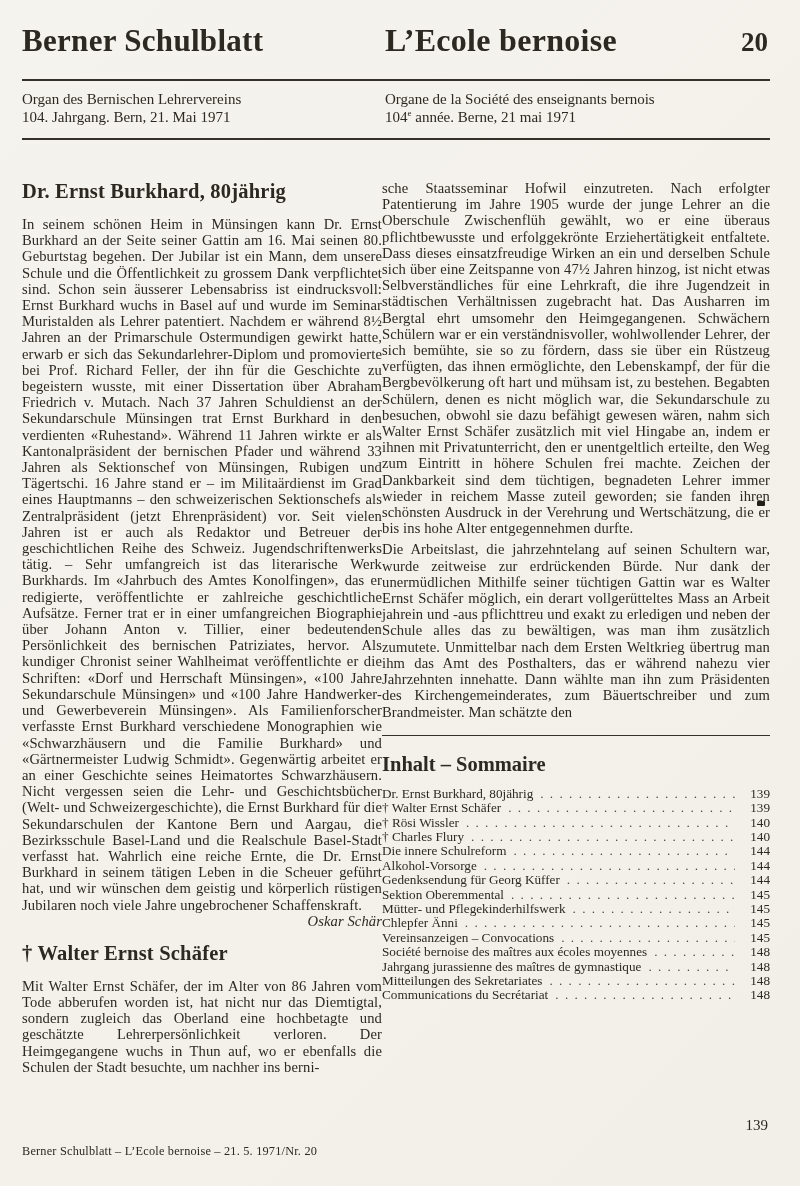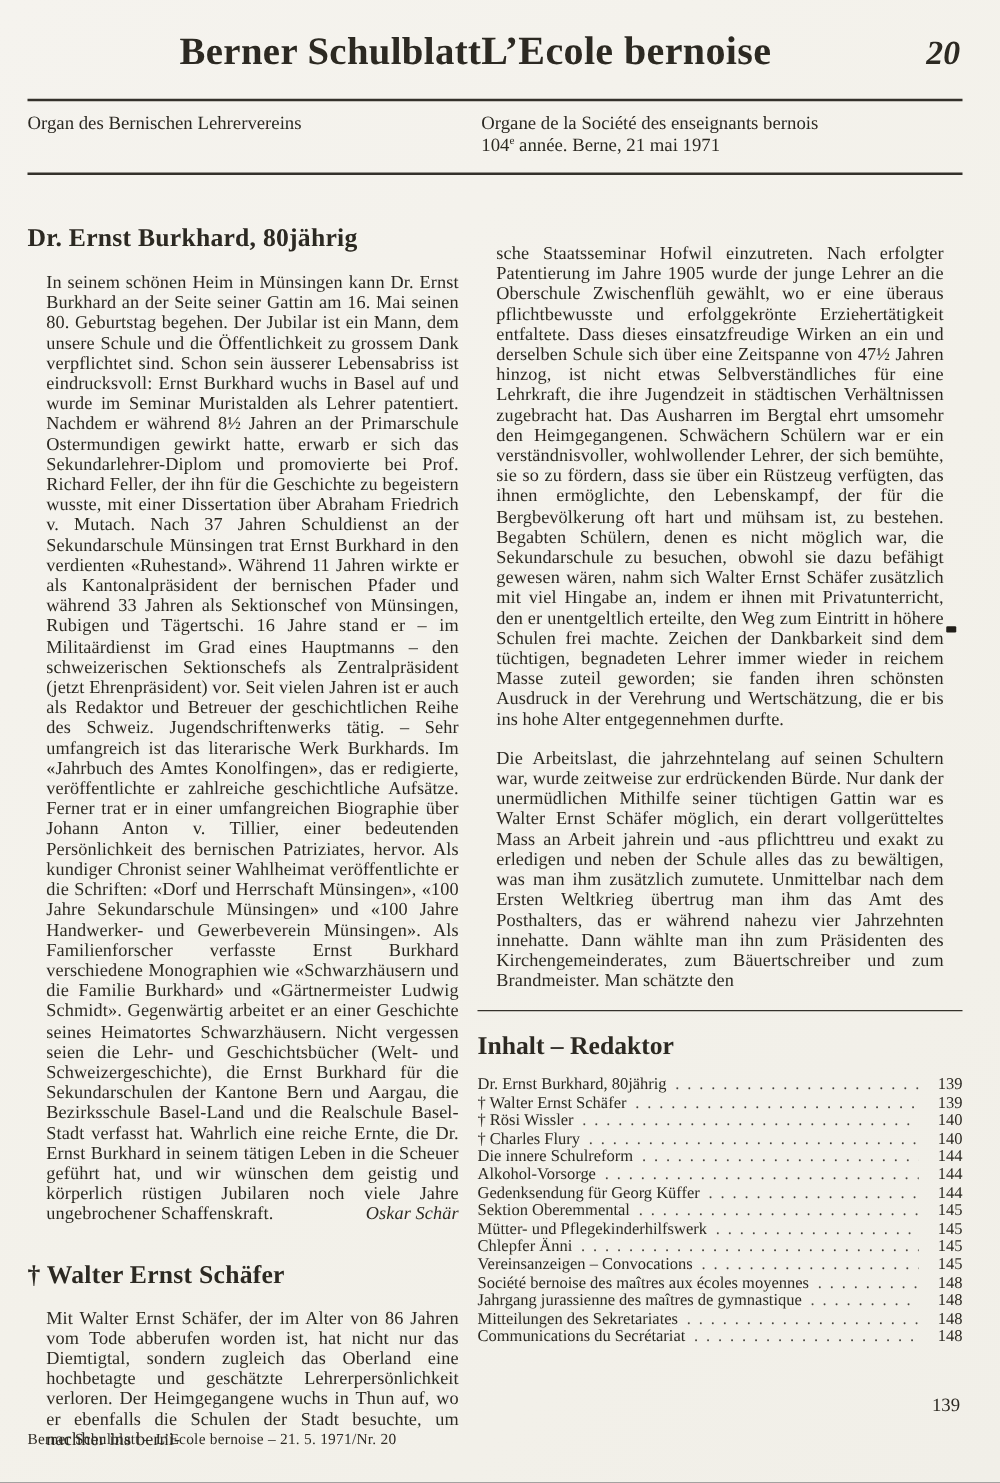--- a/index.html
+++ b/index.html
@@ -11,43 +11,43 @@
     background:linear-gradient(135deg,#f5f3ee 0%,#f3f1ea 55%,#f1efe8 100%);
     font-family:"Liberation Serif","DejaVu Serif",serif;
     color:#2c2922;
     overflow:hidden;
     box-shadow:0 0 6px rgba(0,0,0,.4);
   }
   .inner{position:absolute;left:22px;right:30px;top:0;}
 
   
   .mast-row{display:flex;align-items:baseline;margin-top:22px;}
-  .title-de{width:363px;font-size:31px;font-weight:bold;letter-spacing:.3px;text-align:right;}
+  .title-de{width:363px;font-size:31px;font-weight:bold;letter-spacing:.3px;}
   .title-fr{flex:1;font-size:32px;font-weight:bold;letter-spacing:.3px;}
-  .issue-no{font-size:27px;font-weight:bold;padding-right:2px;font-style:italic;}
+  .issue-no{font-size:27px;font-weight:bold;padding-right:2px;}
   .rule{border:0;border-top:2px solid #34312b;margin:0;}
   .rule-1{margin-top:20px;}
-  .subs-row{display:flex;margin-top:9px;font-size:15px;line-height:18px;}
+  .subs-row{display:flex;margin-top:9px;font-size:15px;line-height:18px;align-items:center;}
   .sub-de{width:363px;}
   .sub-fr{flex:1;}
   .sub-fr sup{font-size:9px;vertical-align:super;line-height:0;}
   .rule-2{margin-top:12px;}
 
   
   .columns{display:flex;margin-top:40px;}
   .col-left{width:360px;}
   .col-right{flex:1;min-width:0;}
 
   h2.article-title{
     font-size:20.5px;font-weight:600;letter-spacing:.2px;
     margin:0 0 13px 0;
   }
   h2.article-title-2{margin-top:29px;}
   p.body{
-    margin:15px;
+    margin:0;
     font-size:14.6px;line-height:16.2px;
     text-align:justify;
     letter-spacing:.1px;
   }
   p.body + p.body{margin-top:5px;}
   .sig{float:right;font-style:italic;padding-left:10px;}
 
   
   .rule-3{margin-top:15px;border-top:1.5px solid #34312b;}
   h2.toc-title{font-size:20.5px;font-weight:600;margin:17px 0 11px 0;}
@@ -77,20 +77,21 @@
       <div class="title-de">Berner Schulblatt</div>
       <div class="title-fr">L’Ecole bernoise</div>
       <div class="issue-no">20</div>
     </div>
 
     <hr class="rule rule-1">
 
     <div class="subs-row">
       <div class="sub-de">
         <div>Organ des Bernischen Lehrervereins</div>
+        <div>104. Jahrgang. Bern, 21. Mai 1971</div>
       </div>
       <div class="sub-fr">
         <div>Organe de la Société des enseignants bernois</div>
         <div><span>104</span><sup>e</sup><span> année. Berne, 21 mai 1971</span></div>
       </div>
     </div>
 
     <hr class="rule rule-2">
 
     <div class="columns">
@@ -101,21 +102,21 @@
 
         <h2 class="article-title article-title-2">† Walter Ernst Schäfer</h2>
         <p class="body">Mit Walter Ernst Schäfer, der im Alter von 86 Jahren vom Tode abberufen worden ist, hat nicht nur das Diemtigtal, sondern zugleich das Oberland eine hochbetagte und geschätzte Lehrerpersönlichkeit verloren. Der Heimgegangene wuchs in Thun auf, wo er ebenfalls die Schulen der Stadt besuchte, um nachher ins berni-</p>
       </div>
 
       <div class="col-right">
         <p class="body">sche Staatsseminar Hofwil einzutreten. Nach erfolgter Patentierung im Jahre 1905 wurde der junge Lehrer an die Oberschule Zwischenflüh gewählt, wo er eine überaus pflichtbewusste und erfolggekrönte Erziehertätigkeit entfaltete. Dass dieses einsatzfreudige Wirken an ein und derselben Schule sich über eine Zeitspanne von 47½ Jahren hinzog, ist nicht etwas Selbverständliches für eine Lehrkraft, die ihre Jugendzeit in städtischen Verhältnissen zugebracht hat. Das Ausharren im Bergtal ehrt umsomehr den Heimgegangenen. Schwächern Schülern war er ein verständnisvoller, wohlwollender Lehrer, der sich bemühte, sie so zu fördern, dass sie über ein Rüstzeug verfügten, das ihnen ermöglichte, den Lebenskampf, der für die Bergbevölkerung oft hart und mühsam ist, zu bestehen. Begabten Schülern, denen es nicht möglich war, die Sekundarschule zu besuchen, obwohl sie dazu befähigt gewesen wären, nahm sich Walter Ernst Schäfer zusätzlich mit viel Hingabe an, indem er ihnen mit Privatunterricht, den er unentgeltlich erteilte, den Weg zum Eintritt in höhere Schulen frei machte. Zeichen der Dankbarkeit sind dem tüchtigen, begnadeten Lehrer immer wieder in reichem Masse zuteil geworden; sie fanden ihren schönsten Ausdruck in der Verehrung und Wertschätzung, die er bis ins hohe Alter entgegennehmen durfte.</p>
         <p class="body">Die Arbeitslast, die jahrzehntelang auf seinen Schultern war, wurde zeitweise zur erdrückenden Bürde. Nur dank der unermüdlichen Mithilfe seiner tüchtigen Gattin war es Walter Ernst Schäfer möglich, ein derart vollgerütteltes Mass an Arbeit jahrein und -aus pflichttreu und exakt zu erledigen und neben der Schule alles das zu bewältigen, was man ihm zusätzlich zumutete. Unmittelbar nach dem Ersten Weltkrieg übertrug man ihm das Amt des Posthalters, das er während nahezu vier Jahrzehnten innehatte. Dann wählte man ihn zum Präsidenten des Kirchengemeinderates, zum Bäuertschreiber und zum Brandmeister. Man schätzte den</p>
 
         <hr class="rule rule-3">
-        <h2 class="toc-title">Inhalt – Redaktor</h2>
+        <h2 class="toc-title">Inhalt – Sommaire</h2>
 
         <div class="toc">
           <div class="toc-row">
               <span class="toc-label">Dr. Ernst Burkhard, 80jährig</span>
               <span class="toc-dots"></span>
               <span class="toc-page">139</span>
             </div>
           <div class="toc-row">
               <span class="toc-label">† Walter Ernst Schäfer</span>
               <span class="toc-dots"></span>

